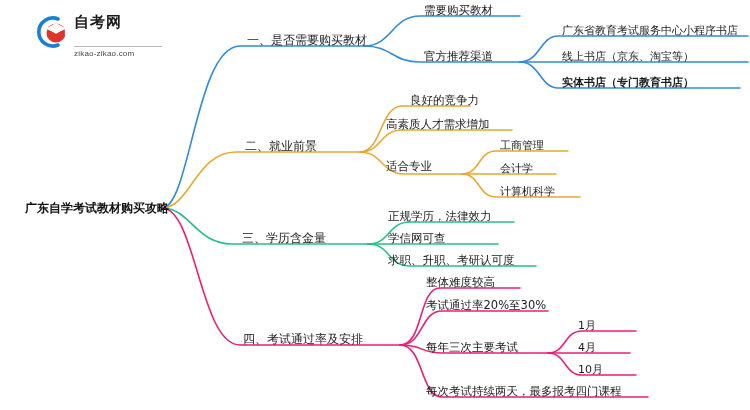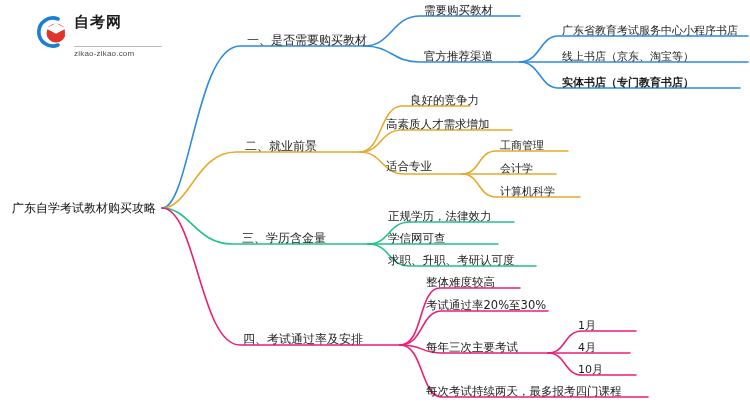--- a/index.html
+++ b/index.html
@@ -141,21 +141,21 @@
       <path d="M400 345 C 424 345, 418 288, 440 288 L 520 288" stroke="#ec1f76"></path>
       <path d="M400 345 C 424 345, 420 311, 442 311 L 548 311" stroke="#ec1f76"></path>
       <path d="M400 345 C 424 345, 420 353, 442 353 L 548 353" stroke="#ec1f76"></path>
       <path d="M548 353 C 566 353, 564 331, 582 331 L 636 331" stroke="#ec1f76"></path>
       <path d="M548 353 L 630 353" stroke="#ec1f76"></path>
       <path d="M548 353 C 566 353, 564 375, 582 375 L 636 375" stroke="#ec1f76"></path>
       <path d="M400 345 C 424 345, 420 397, 442 397 L 648 397" stroke="#ec1f76"></path>
     </g>
   </svg>
 
-  <div class="node root" style="left:12px; top:202px;">广东自学考试教材购买攻略</div>
+  <div class="node root" style="left:25px; top:202px;font-weight:bold;">广东自学考试教材购买攻略</div>
 
   <div class="node lvl1" style="left:247px; top:34px;">一、是否需要购买教材</div>
   <div class="node lvl2" style="left:424px; top:5px;">需要购买教材</div>
   <div class="node lvl2" style="left:424px; top:51px;">官方推荐渠道</div>
   <div class="node lvl3" style="left:562px; top:25px;">广东省教育考试服务中心小程序书店</div>
   <div class="node lvl3" style="left:562px; top:51px;">线上书店（京东、淘宝等）</div>
   <div class="node lvl3" style="left:562px; top:77px;font-weight:bold;">实体书店（专门教育书店）</div>
 
   <div class="node lvl1" style="left:245px; top:140px;">二、就业前景</div>
   <div class="node lvl2" style="left:410px; top:95px;">良好的竞争力</div>

